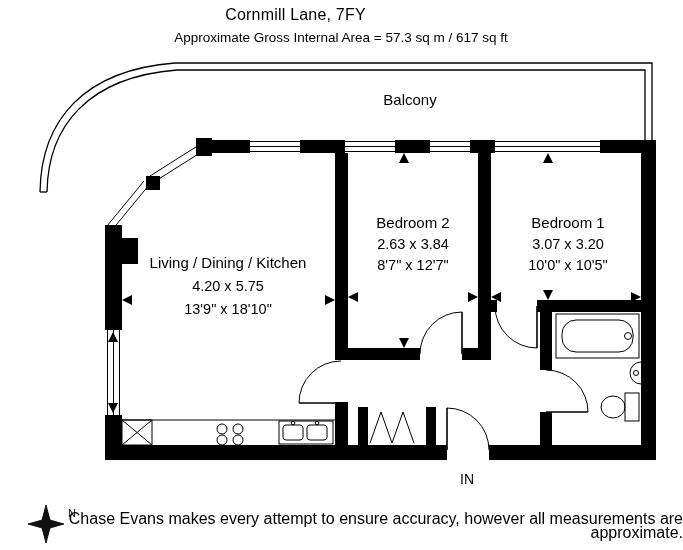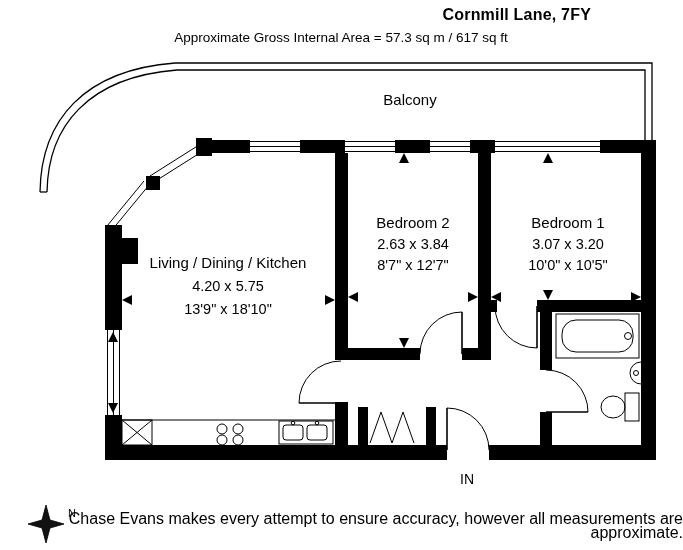--- a/index.html
+++ b/index.html
@@ -1,22 +1,22 @@
 <!DOCTYPE html>
 <html><head>
 <meta charset="utf-8">
 <style>
   html,body{margin:0;padding:0;}
   body{
     width:683px;height:550px;background:#ffffff;position:relative;
     font-family:"Liberation Sans", sans-serif;color:#000;overflow:hidden;
   }
   .title{
-    position:absolute;top:6px;left:0;width:591px;text-align:right;
-    font-size:16px;font-weight:bold;letter-spacing:.2px;
+    position:absolute;top:6px;left:0;width:591px;text-align:center;
+    font-size:16px;font-weight:normal;letter-spacing:.2px;
   }
   .subtitle{
     position:absolute;top:30px;left:0;width:682px;text-align:center;
     font-size:13.5px;
   }
   .footer{
     position:absolute;top:512px;left:0;width:683px;text-align:right;
     font-size:16px;line-height:13.5px;
   }
   svg{position:absolute;top:0;left:0;}

